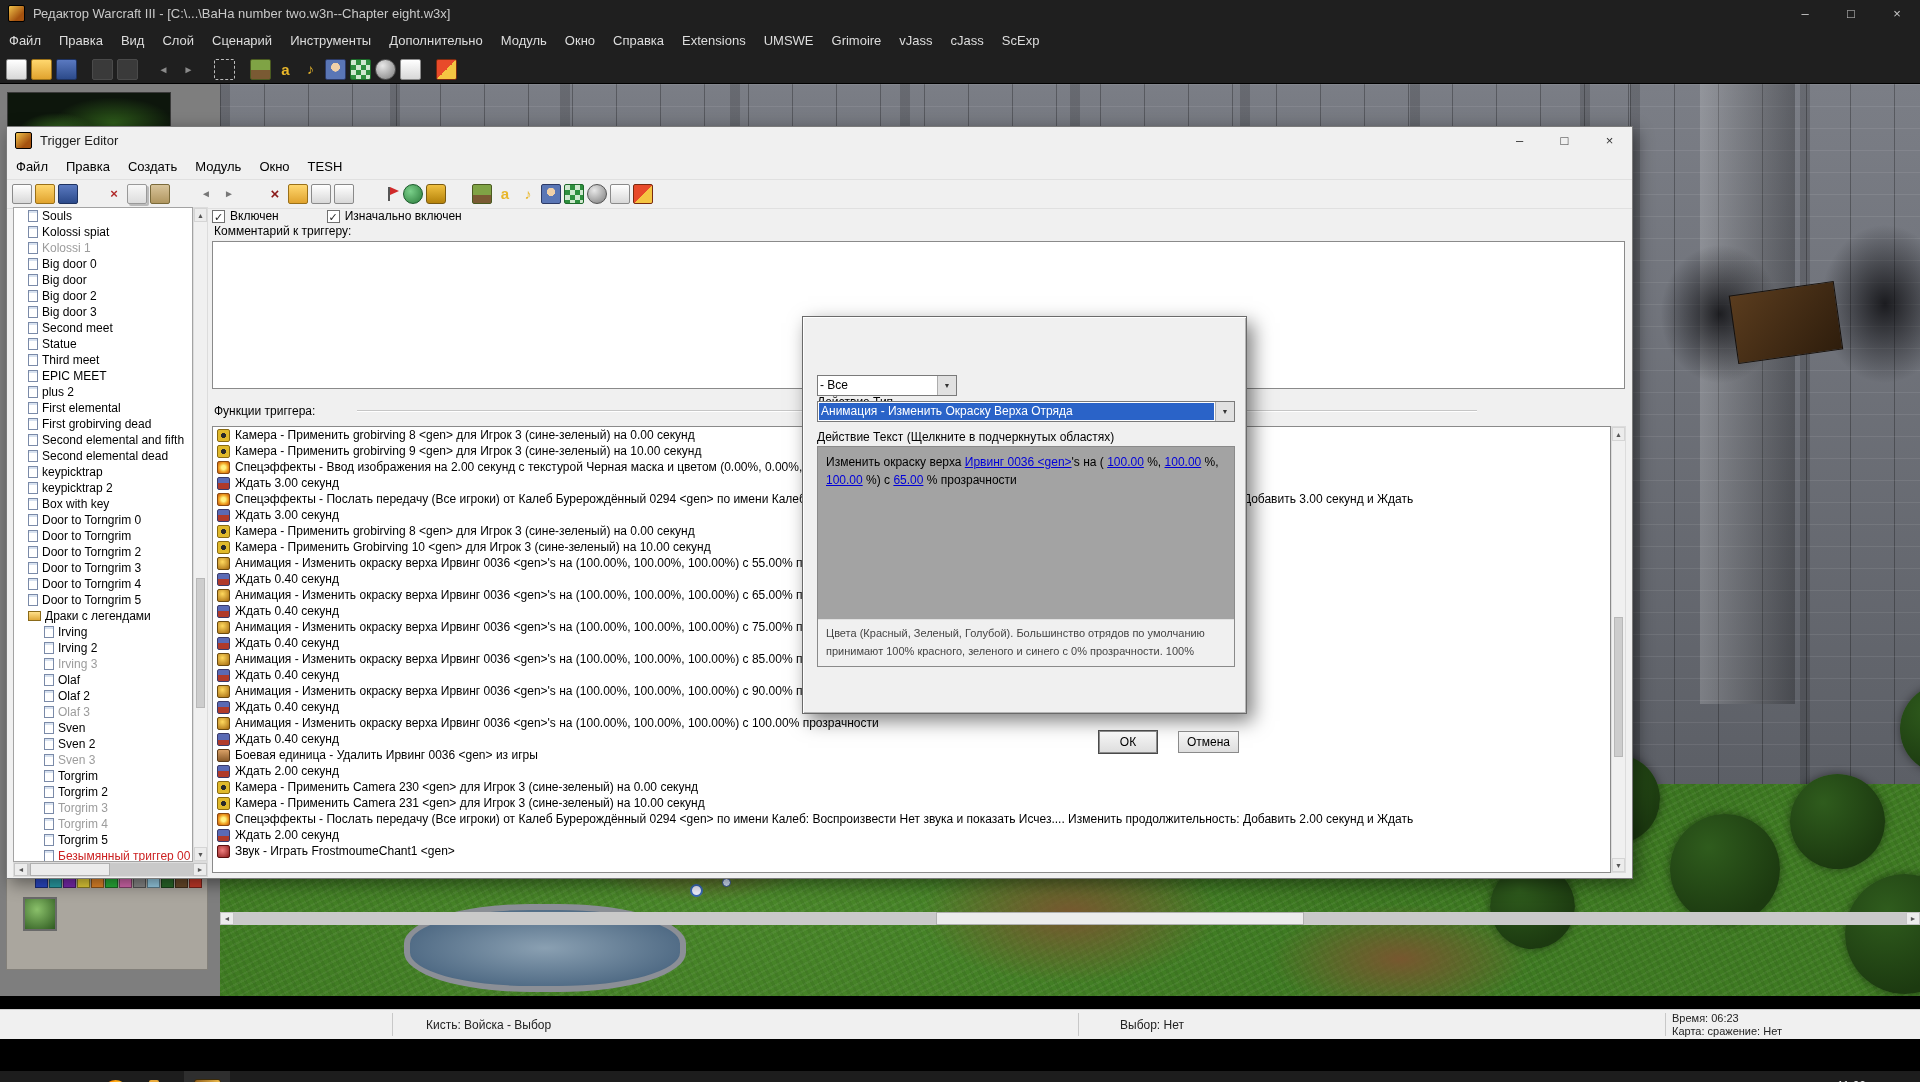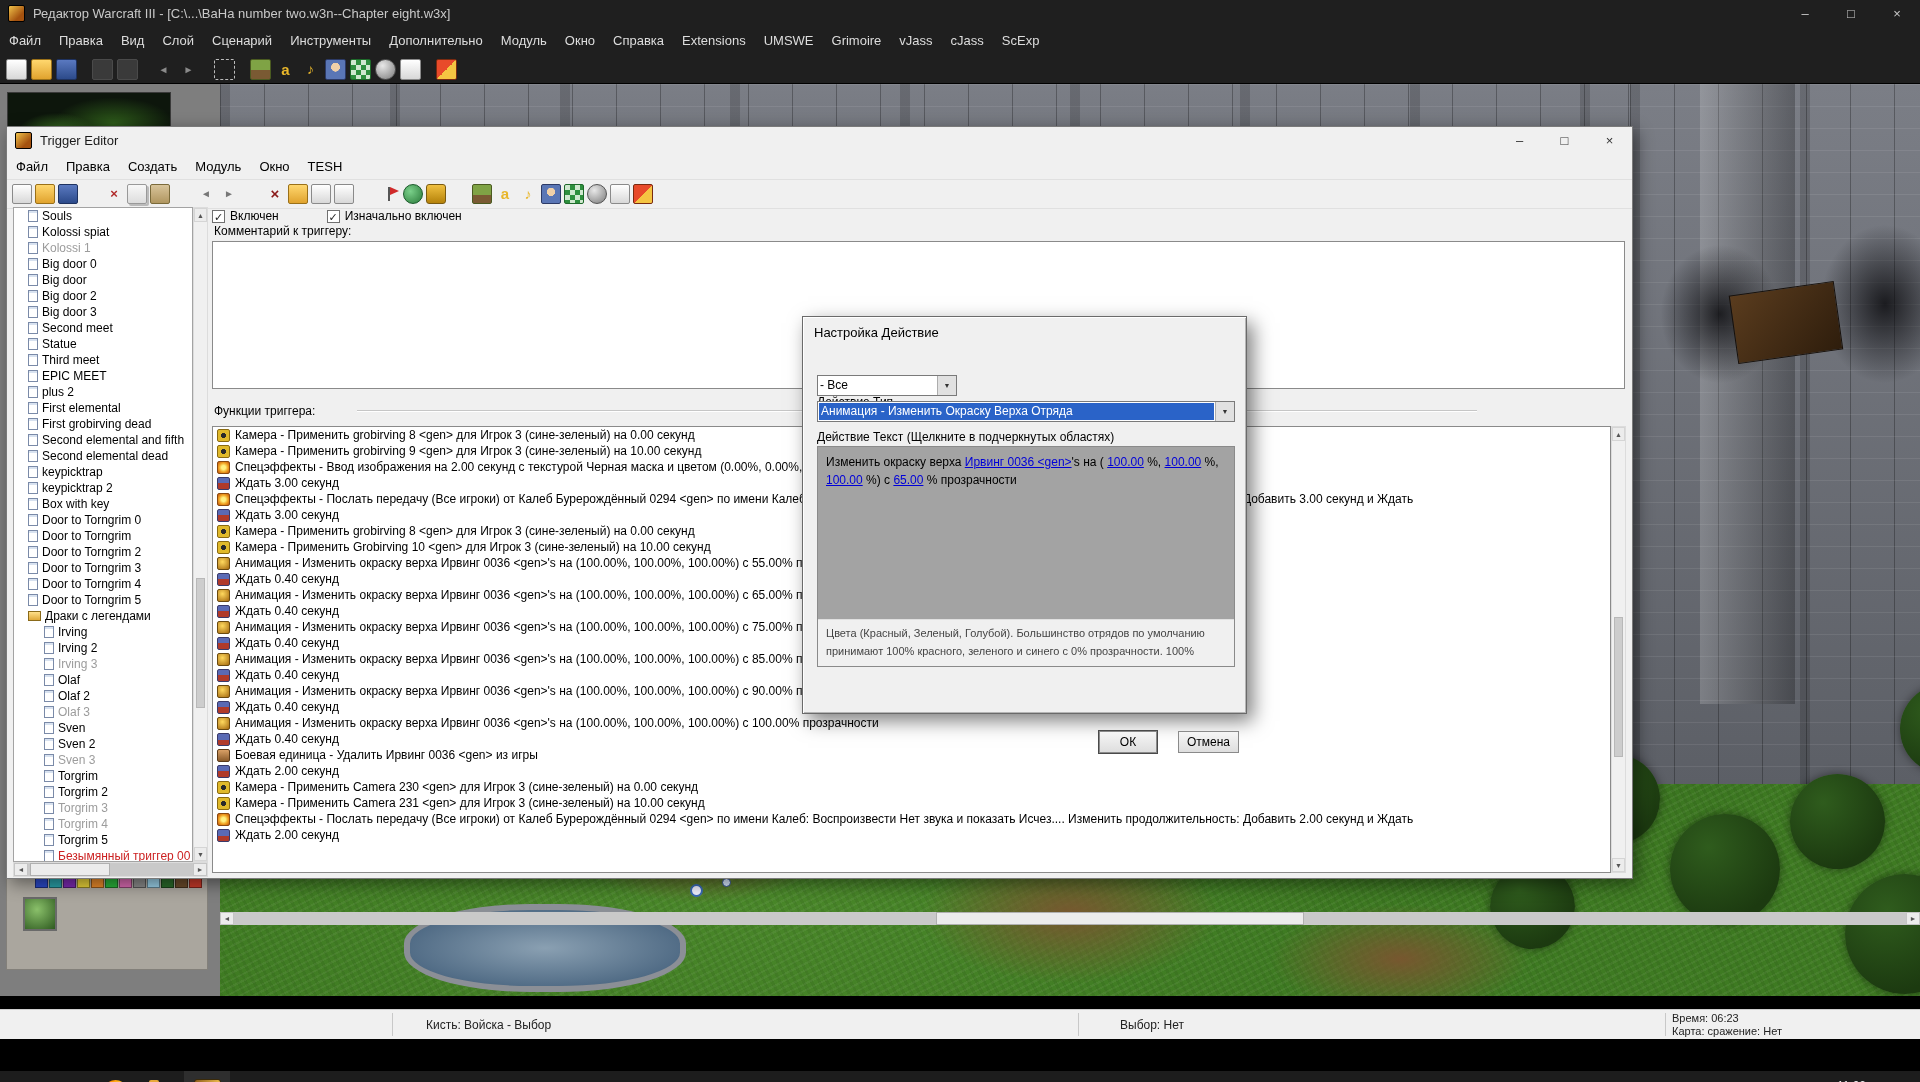--- a/index.html
+++ b/index.html
@@ -711,31 +711,34 @@
         <div class="arow">
           <span class="aicon effect"></span>
           <span class="atext">Спецэффекты - Послать передачу (Все игроки) от Калеб Бурерождённый 0294 &lt;gen&gt; по имени Калеб: Воспроизвести Нет звука и показать Исчез....  Изменить продолжительность: Добавить 2.00 секунд и Ждать</span>
         </div>
 
         <div class="arow">
           <span class="aicon wait"></span>
           <span class="atext">Ждать 2.00 секунд</span>
         </div>
 
+        <div class="arow">
+          <span class="aicon sound"></span>
+          <span class="atext">Звук - Играть FrostmoumeChant1 &lt;gen&gt;</span>
+        </div>
 
       </div>
     <div id="func-vs" class="vs">
       <div class="sbtn">▲</div>
       <div class="vthumb" style="top:190px;height:140px;"></div>
       <div class="sbtn" style="position:absolute;left:0;right:0;bottom:0;">▼</div>
     </div>
   </div>
 
   <div class="abs" id="dlg">
-    <div id="dlg-title">Настройка Действие</div>
     <div id="dlg-type-label">Действие Тип</div>
     <div class="combo" id="dlg-combo1">
       <span class="combo-text">- Все</span>
       <span class="combo-btn">▼</span>
     </div>
     <div class="combo" id="dlg-combo2">
       <span class="combo-text sel">Анимация - Изменить Окраску Верха Отряда</span>
       <span class="combo-btn">▼</span>
     </div>
     <div id="dlg-text-label">Действие Текст (Щелкните в подчеркнутых областях)</div>

